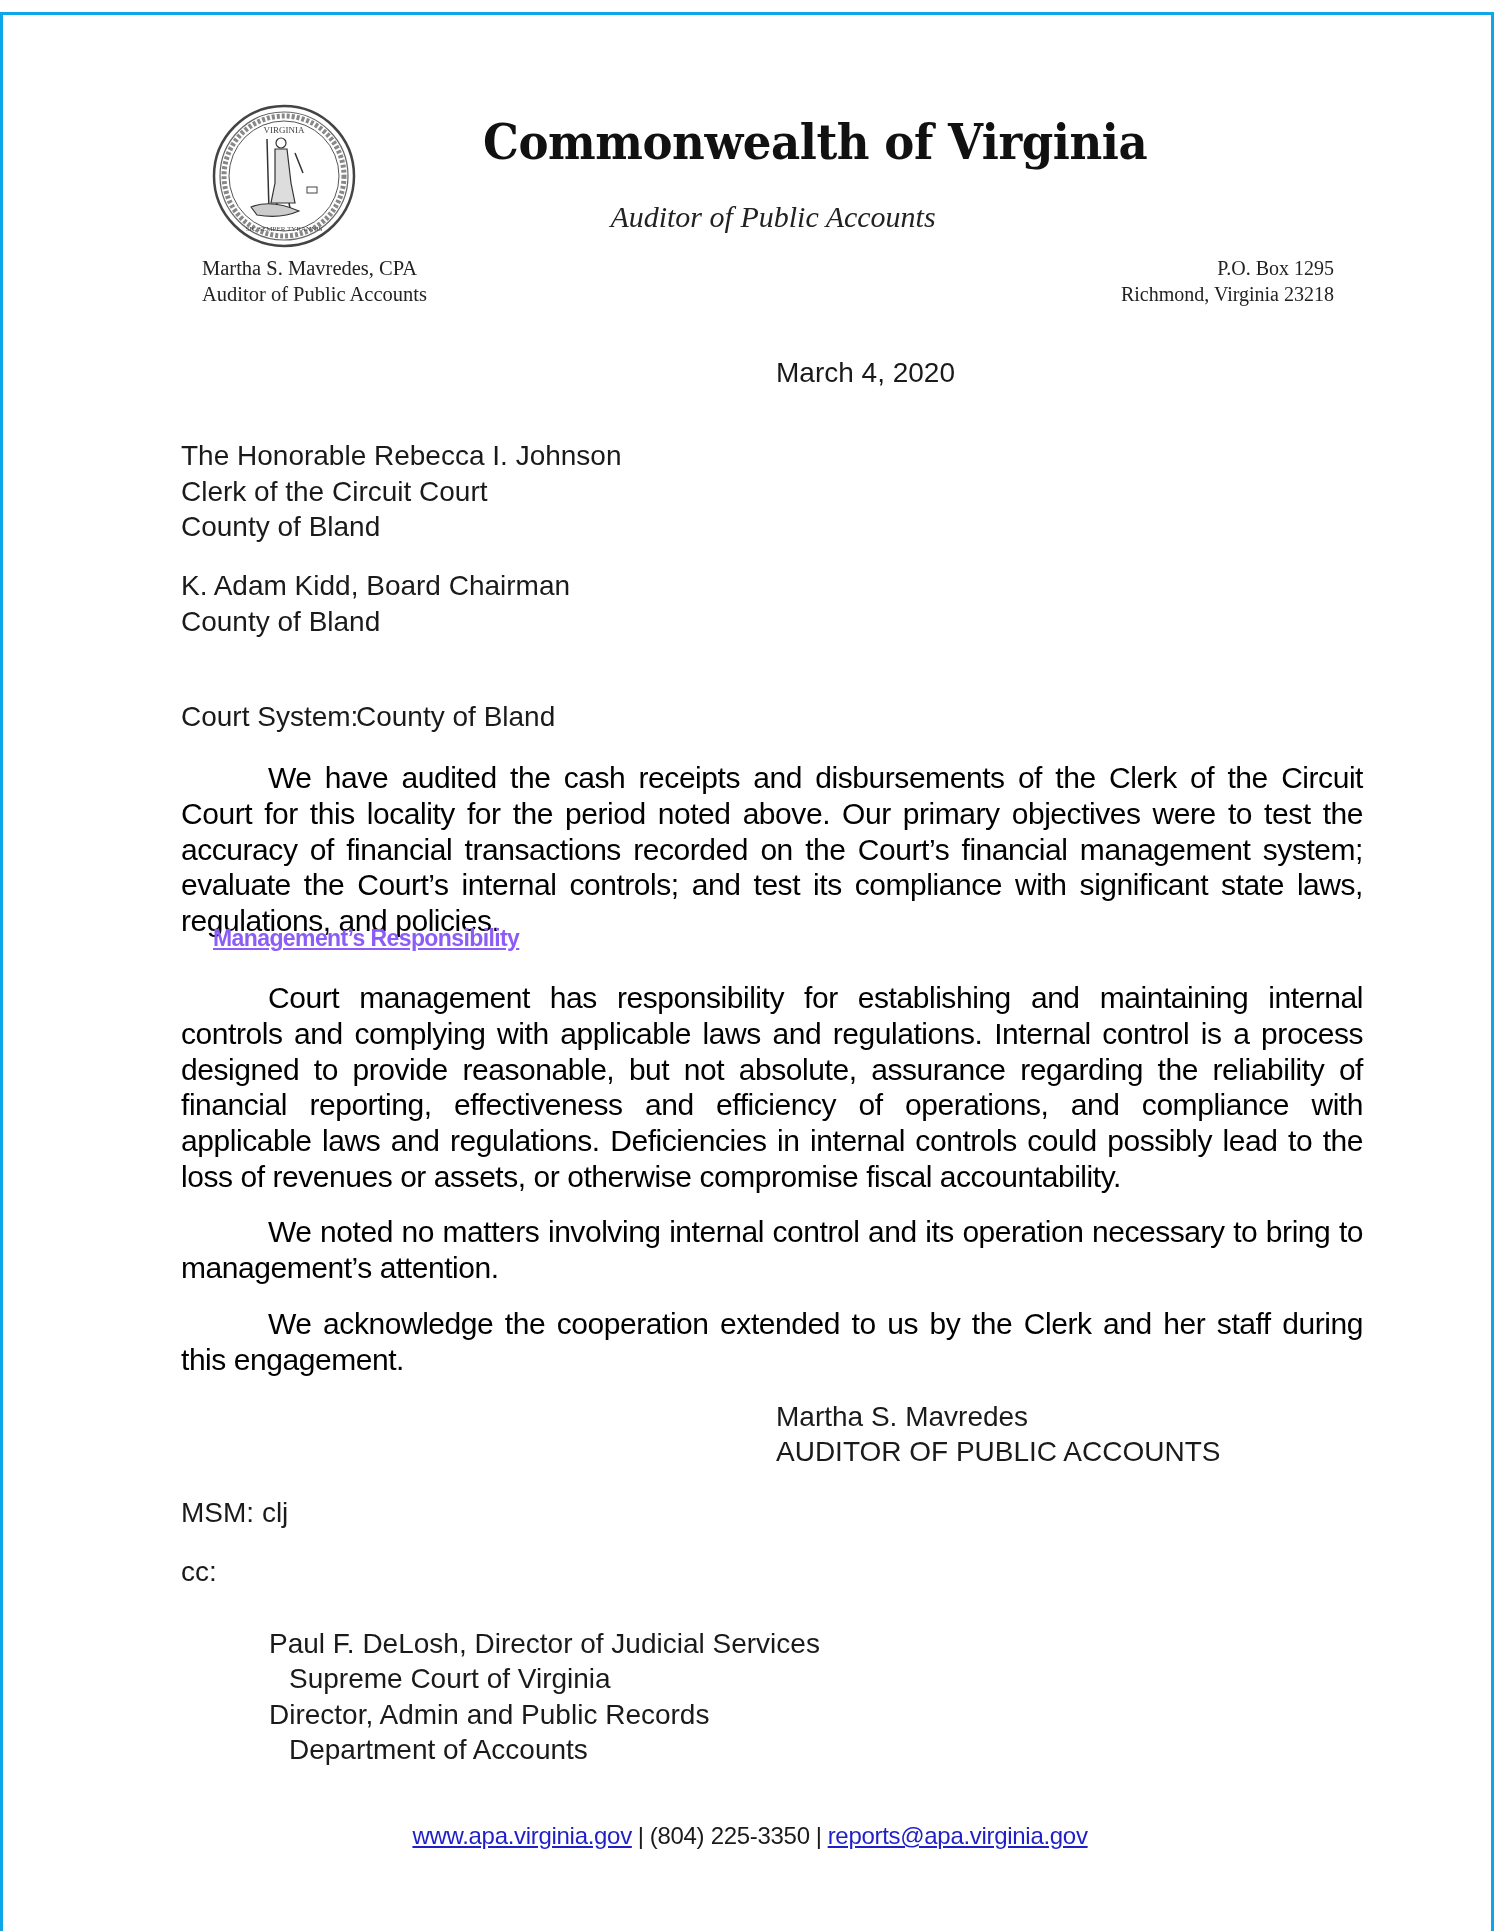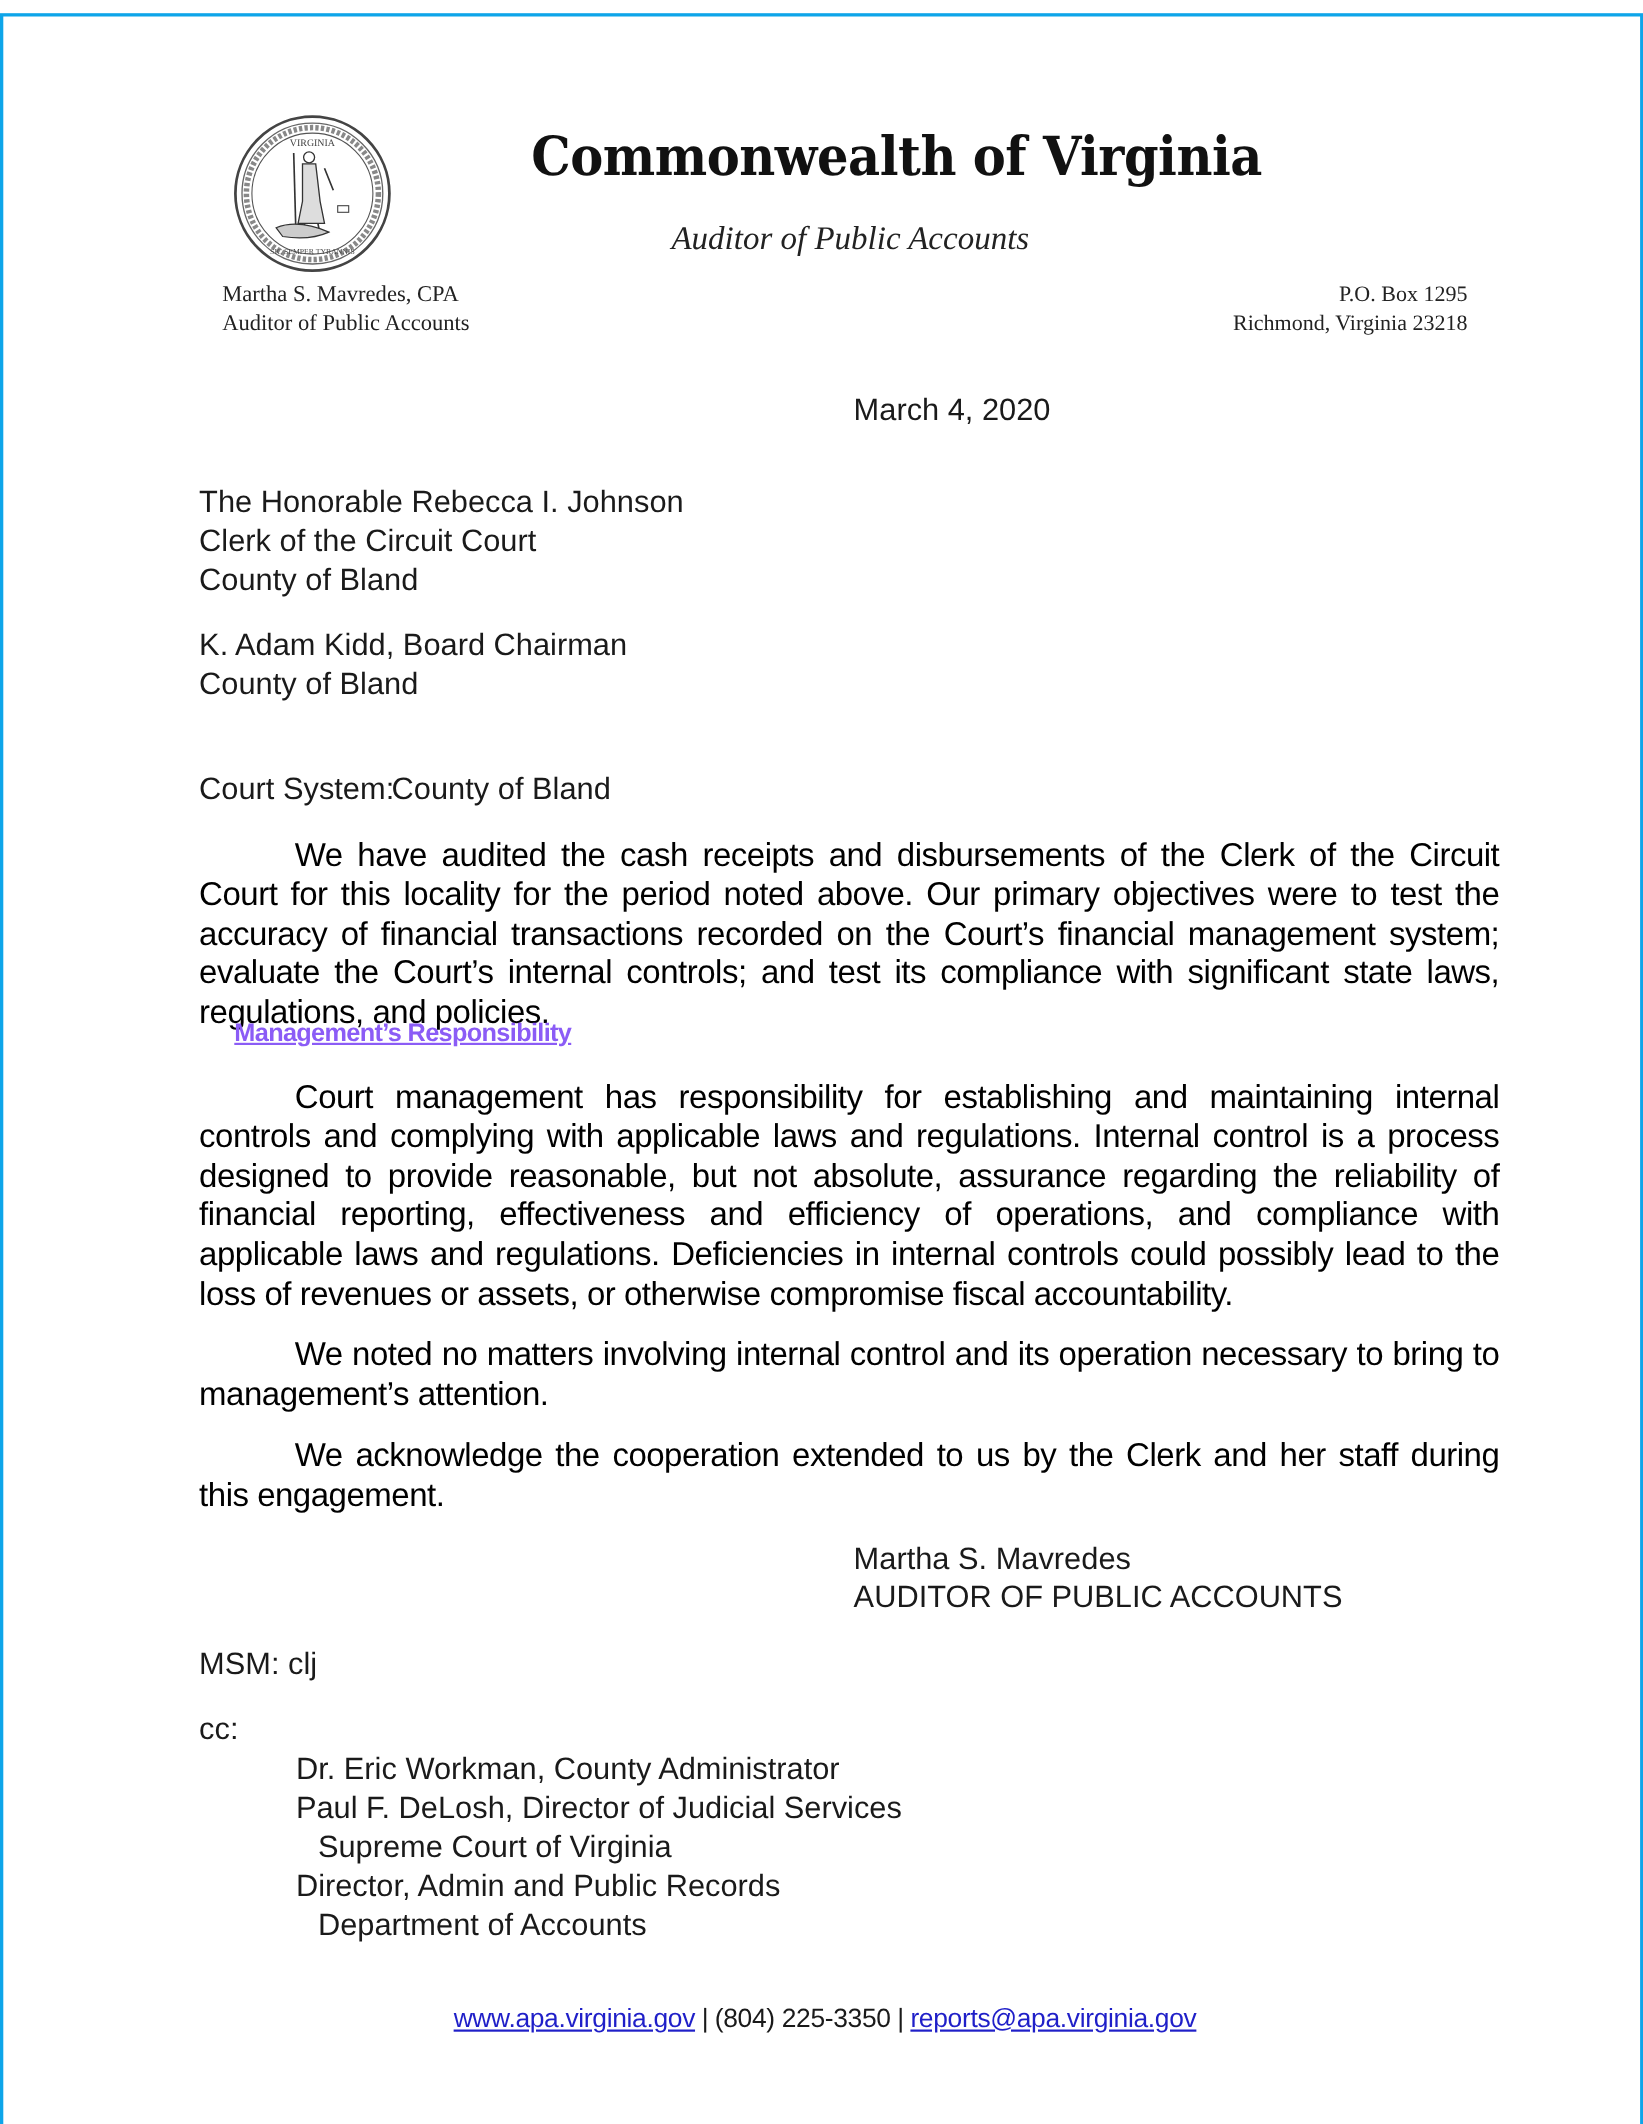--- a/index.html
+++ b/index.html
@@ -110,21 +110,20 @@
   <div class="para" style="top:1199px;"><span class="indent"></span><span>We noted no matters involving internal control and its operation necessary to bring to management’s attention.</span></div>
 
   <div class="para" style="top:1291px;"><span class="indent"></span><span>We acknowledge the cooperation extended to us by the Clerk and her staff during this engagement.</span></div>
 
   <div class="line txt" style="left:773px; top:1386px;">Martha S. Mavredes</div>
   <div class="line txt" style="left:773px; top:1421px;">AUDITOR OF PUBLIC ACCOUNTS</div>
 
   <div class="line txt" style="top:1482px;">MSM: clj</div>
 
   <div class="cc-lbl txt" style="top:1541px;">cc:</div>
-  <div class="cc-item txt" style="top:1577px;">Dr. Eric Workman, County Administrator</div>
   <div class="cc-item txt" style="top:1613px;">Paul F. DeLosh, Director of Judicial Services</div>
   <div class="cc-item sub txt" style="top:1648px;">Supreme Court of Virginia</div>
   <div class="cc-item txt" style="top:1684px;">Director, Admin and Public Records</div>
   <div class="cc-item sub txt" style="top:1719px;">Department of Accounts</div>
 
   <div class="footer">
     <a>www.apa.virginia.gov</a><span class="sep">|</span><span>(804) 225-3350</span><span class="sep">|</span><a>reports@apa.virginia.gov</a>
   </div>
 
 </div>

